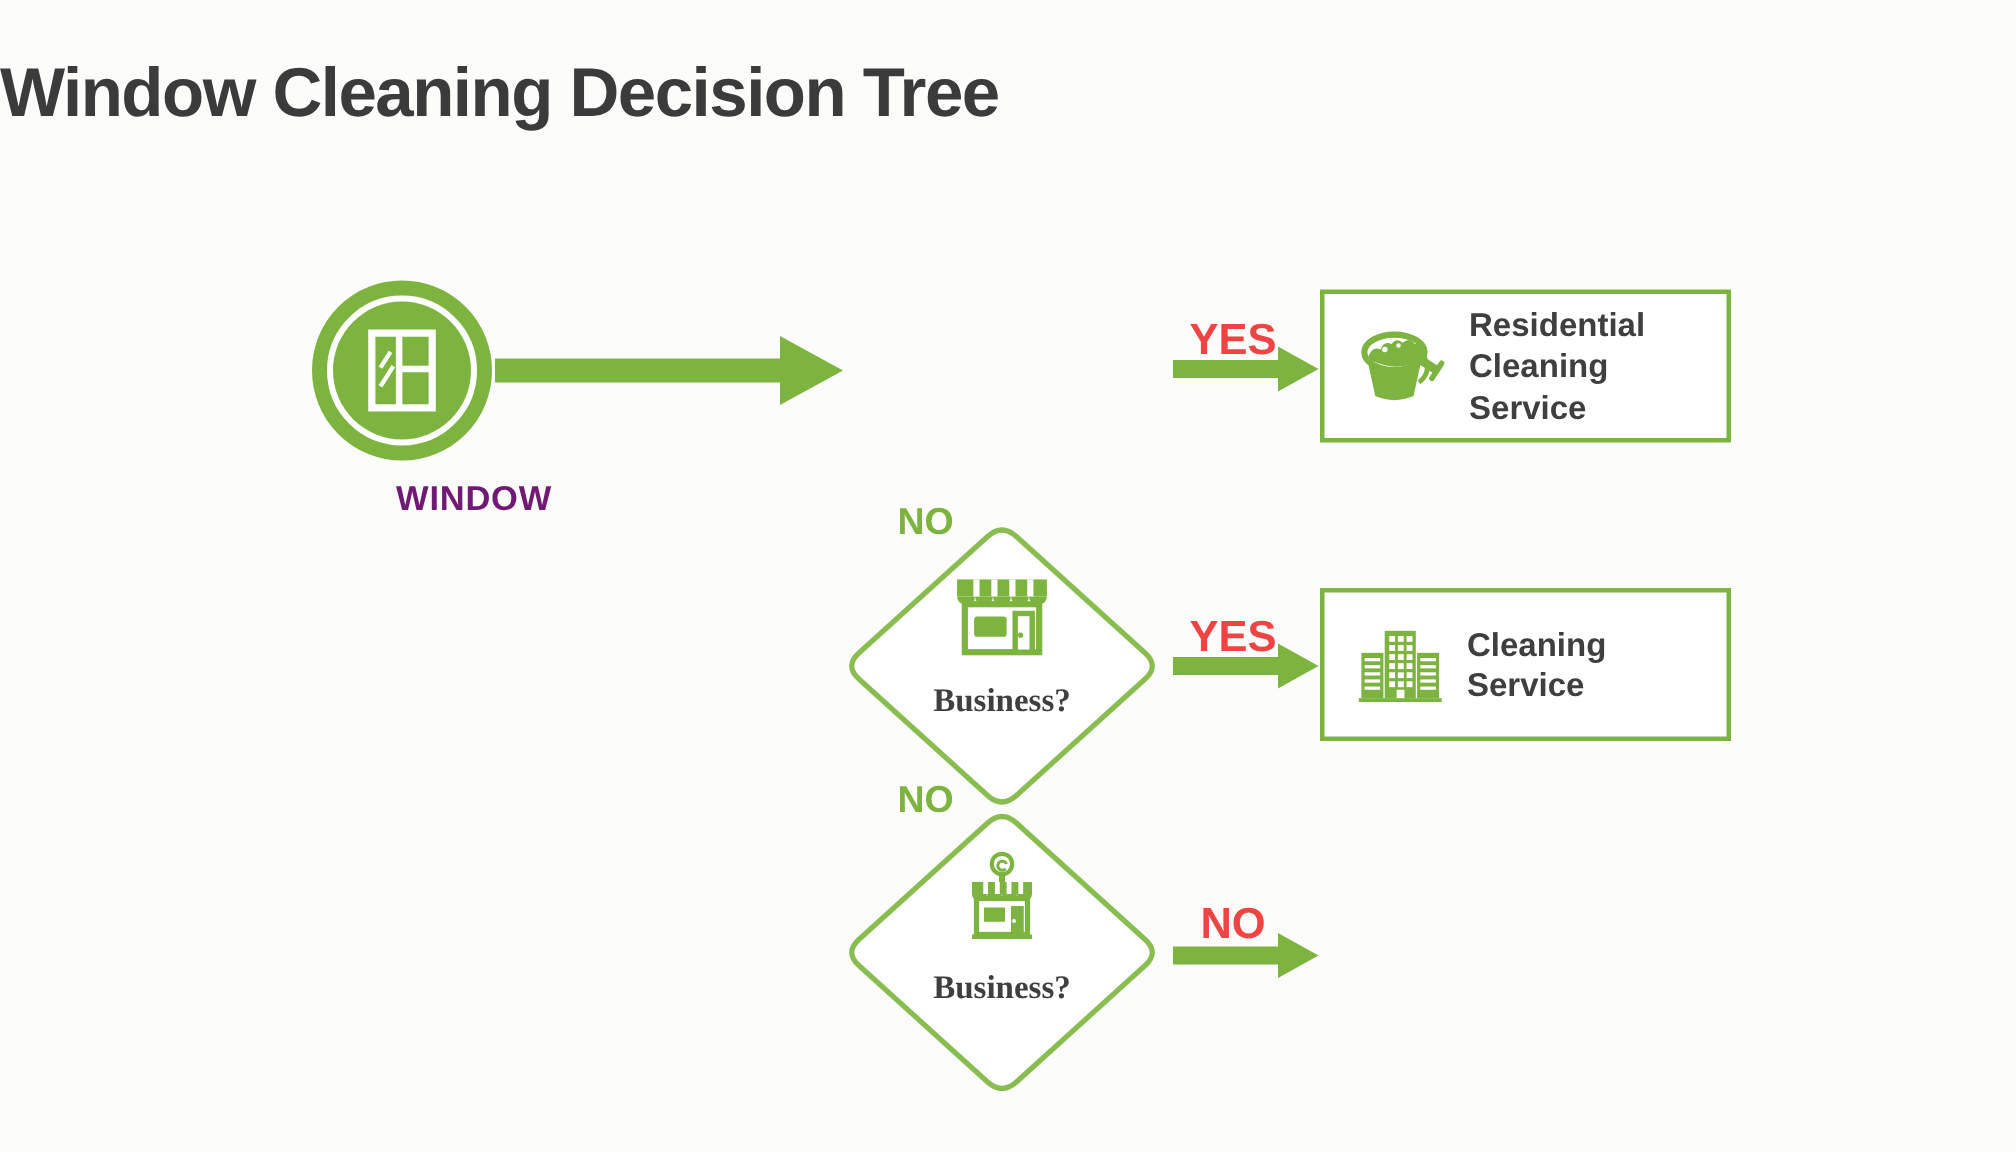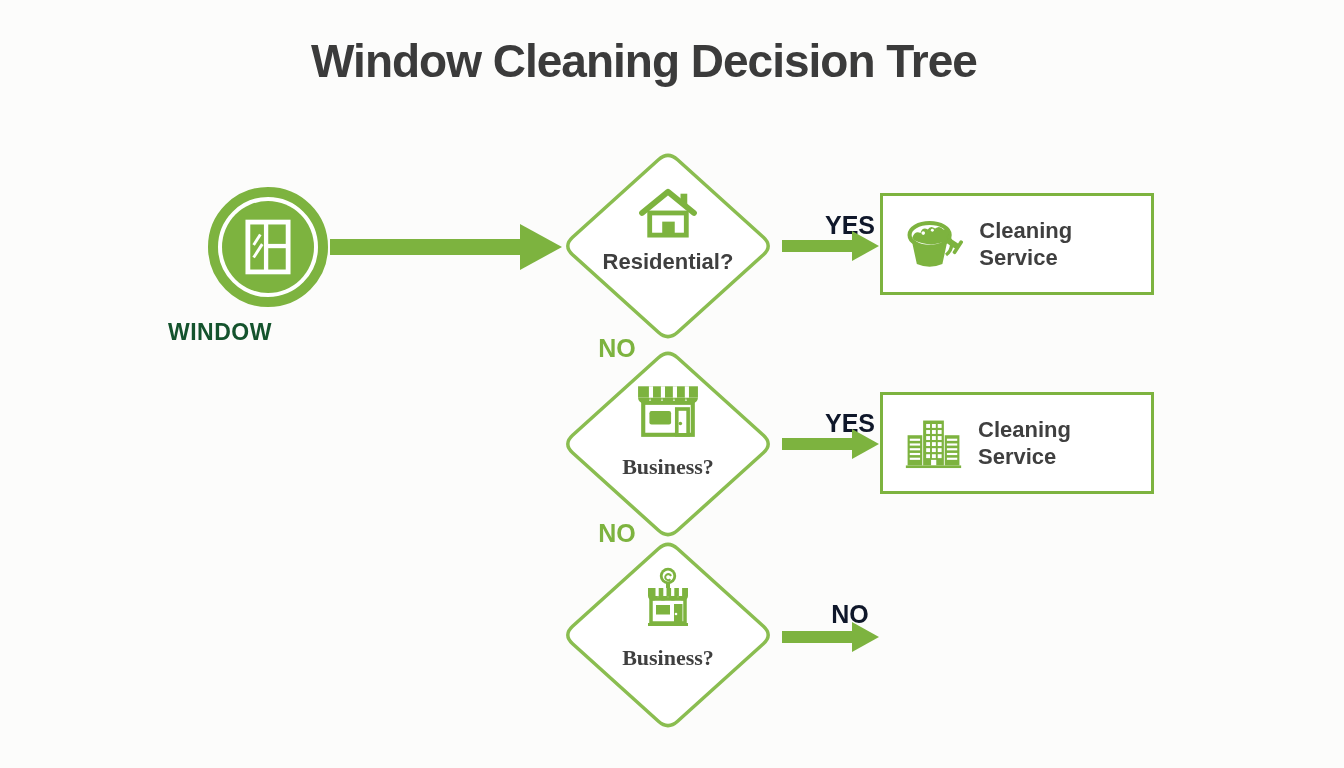--- a/index.html
+++ b/index.html
@@ -7,57 +7,57 @@
     width:1344px;height:768px;
     background:#fcfcfb;
     font-family:"Liberation Sans", sans-serif;
     position:relative;
     overflow:hidden;
   }
   .canvas{position:absolute;left:0;top:0;width:1344px;height:768px;}
 
   .title{
     position:absolute;left:0;top:34px;width:1288px;
-    text-align:center;
+    text-align:left;
     font-size:46px;font-weight:700;letter-spacing:-1px;
     color:#3b3b3b;
   }
 
   
   .circle-outer{
     position:absolute;left:208px;top:187px;
     width:100px;height:100px;border:10px solid #7db33f;border-radius:50%;
     background:#ffffff;
   }
   .circle-inner{
     position:absolute;left:222px;top:201px;
     width:92px;height:92px;border-radius:50%;
     background:#7db33f;
     display:flex;align-items:center;justify-content:center;
   }
   .start-label{
     position:absolute;left:168px;top:319px;width:200px;
-    text-align:left;font-size:23px;font-weight:700;color:#14532d;
+    text-align:right;font-size:23px;font-weight:700;color:#701a75;
     letter-spacing:0.5px;
   }
 
   
   .arrow-bar{position:absolute;background:#7db33f;}
   .arrow-head{position:absolute;width:0;height:0;}
   .main-bar{left:330px;top:239px;width:190px;height:16px;}
   .main-head{left:520px;top:224px;border-left:42px solid #7db33f;border-top:23px solid transparent;border-bottom:23px solid transparent;}
   .small-bar{width:70px;height:12px;left:782px;}
   .small-head{left:852px;border-left:27px solid #7db33f;border-top:15px solid transparent;border-bottom:15px solid transparent;}
   .bar-r1{top:240px;} .head-r1{top:231px;}
   .bar-r2{top:438px;} .head-r2{top:429px;}
   .bar-r3{top:631px;} .head-r3{top:622px;}
 
   .arrow-label{
-    position:absolute;left:808px;width:84px;text-align:center;
-    font-size:25px;font-weight:700;color:#0f172a;
+    position:absolute;left:780px;width:84px;text-align:center;
+    font-size:29px;font-weight:700;color:#ef4444;
   }
   .al-r1{top:211px;} .al-r2{top:409px;} .al-r3{top:600px;}
 
   .no-label{
     position:absolute;left:586px;width:62px;text-align:center;
     font-size:25px;font-weight:700;color:#7db33f;
   }
   .no-1{top:334px;} .no-2{top:519px;}
 
   
@@ -103,34 +103,20 @@
       <line x1="22" y1="28" x2="45" y2="28" stroke="#ffffff" stroke-width="4.5"></line>
       <line x1="9" y1="27" x2="16" y2="16" stroke="#ffffff" stroke-width="3"></line>
       <line x1="9" y1="40" x2="18" y2="26" stroke="#ffffff" stroke-width="3"></line>
     </svg>
   </div>
   <div class="start-label">WINDOW</div>
 
   <div class="arrow-bar main-bar"></div>
   <div class="arrow-head main-head"></div>
 
-  <div class="diamond d1">
-    <svg class="shape" width="220" height="200" viewBox="-110 -100 220 200">
-      <path d="M -9.6,-86.3 L -95.4,-8.7 Q -105,0 -95.4,8.7 L -9.6,86.3 Q 0,95 9.6,86.3 L 95.4,8.7 Q 105,0 95.4,-8.7 L 9.6,-86.3 Q 0,-95 -9.6,-86.3 Z" fill="#ffffff" stroke="#8abd50" stroke-width="3.5"></path>
-    </svg>
-    <div class="dicon">
-      <svg width="62" height="52" viewBox="0 0 64 54">
-        <rect x="45" y="8" width="7" height="11" fill="#7db33f"></rect>
-        <path d="M5,28 L32,6 L59,28" fill="none" stroke="#7db33f" stroke-width="6" stroke-linecap="round" stroke-linejoin="round"></path>
-        <rect x="13" y="28" width="38" height="23" fill="none" stroke="#7db33f" stroke-width="5"></rect>
-        <rect x="26" y="37" width="13" height="14" fill="#7db33f"></rect>
-      </svg>
-    </div>
-    <div class="question">Residential?</div>
-  </div>
   <div class="no-label no-1">NO</div>
 
   <div class="diamond d2">
     <svg class="shape" width="220" height="200" viewBox="-110 -100 220 200">
       <path d="M -9.6,-86.3 L -95.4,-8.7 Q -105,0 -95.4,8.7 L -9.6,86.3 Q 0,95 9.6,86.3 L 95.4,8.7 Q 105,0 95.4,-8.7 L 9.6,-86.3 Q 0,-95 -9.6,-86.3 Z" fill="#ffffff" stroke="#8abd50" stroke-width="3.5"></path>
     </svg>
     <div class="dicon">
       <svg width="64" height="58" viewBox="0 0 62 56">
         <rect x="7" y="22" width="48" height="31" fill="#ffffff" stroke="#7db33f" stroke-width="4"></rect>
         <rect x="2" y="6" width="58" height="11" fill="#7db33f"></rect>
@@ -193,20 +179,21 @@
       <circle cx="20" cy="16" r="2" fill="#ffffff"></circle>
       <circle cx="30" cy="13" r="1.6" fill="#ffffff"></circle>
       <path d="M8,27 L13,50 Q27,56 41,50 L46,27 Q27,36 8,27 Z" fill="#7db33f"></path>
       <path d="M47,19 q9,12 -2,21" fill="none" stroke="#7db33f" stroke-width="3.5"></path>
       <g transform="rotate(33 52 27)">
         <rect x="46" y="24" width="13" height="6.5" rx="2" fill="#7db33f"></rect>
         <rect x="57.5" y="19" width="4" height="17" rx="1.5" fill="#7db33f"></rect>
       </g>
     </svg>
     <div class="olabel">
+      <div>Residential</div>
       <div>Cleaning Service</div>
     </div>
   </div>
 
   <div class="outcome o2">
     <svg width="62" height="56" viewBox="0 0 66 58">
       <rect x="21" y="3" width="24" height="52" fill="#7db33f"></rect>
       <rect x="24.5" y="7" width="4.5" height="4.5" fill="#ffffff"></rect>
         <rect x="31.2" y="7" width="4.5" height="4.5" fill="#ffffff"></rect>
         <rect x="37.9" y="7" width="4.5" height="4.5" fill="#ffffff"></rect>

